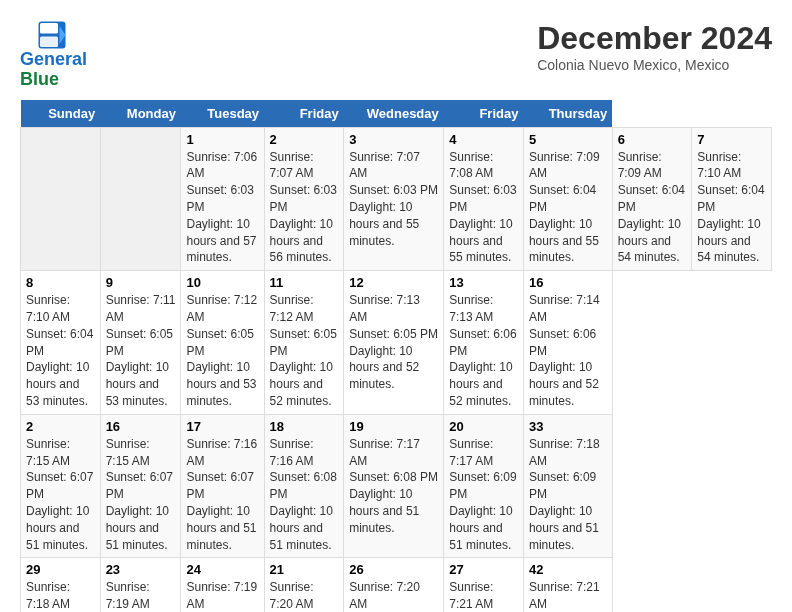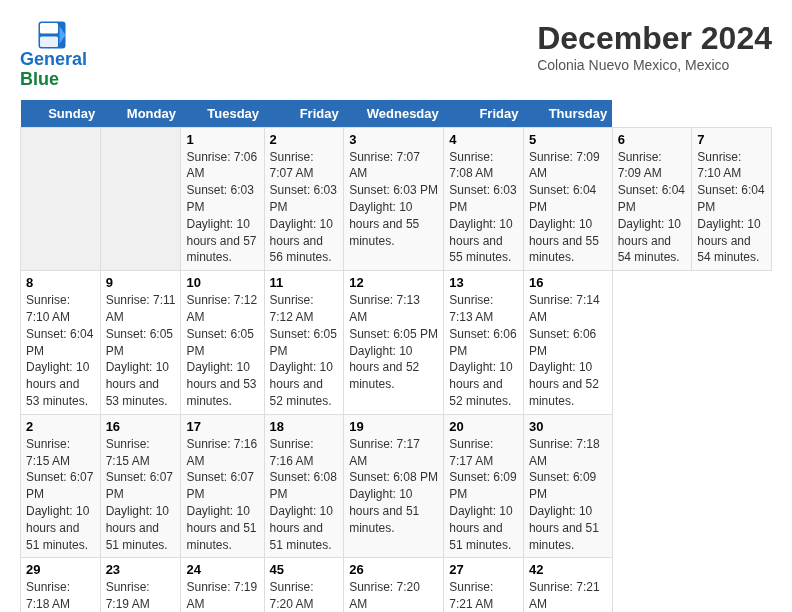--- a/index.html
+++ b/index.html
@@ -251,21 +251,21 @@
           Sunrise: 7:17 AM<br>Sunset: 6:08 PM<br>Daylight: 10 hours and 51 minutes.
         </div>
         </td>
         <td>
           <span class="day-num">20</span>
         <div class="day-info">
           Sunrise: 7:17 AM<br>Sunset: 6:09 PM<br>Daylight: 10 hours and 51 minutes.
         </div>
         </td>
         <td>
-          <span class="day-num">30</span>
+          <span class="day-num">33</span>
         <div class="day-info">
           Sunrise: 7:18 AM<br>Sunset: 6:09 PM<br>Daylight: 10 hours and 51 minutes.
         </div>
         </td>
       </tr>
       <tr>
         <td>
           <span class="day-num">29</span>
         <div class="day-info">
           Sunrise: 7:18 AM<br>Sunset: 6:10 PM<br>Daylight: 10 hours and 51 minutes.
@@ -277,21 +277,21 @@
           Sunrise: 7:19 AM<br>Sunset: 6:10 PM<br>Daylight: 10 hours and 51 minutes.
         </div>
         </td>
         <td>
           <span class="day-num">24</span>
         <div class="day-info">
           Sunrise: 7:19 AM<br>Sunset: 6:11 PM<br>Daylight: 10 hours and 51 minutes.
         </div>
         </td>
         <td>
-          <span class="day-num">45</span>
+          <span class="day-num">21</span>
         <div class="day-info">
           Sunrise: 7:20 AM<br>Sunset: 6:11 PM<br>Daylight: 10 hours and 51 minutes.
         </div>
         </td>
         <td>
           <span class="day-num">26</span>
         <div class="day-info">
           Sunrise: 7:20 AM<br>Sunset: 6:12 PM<br>Daylight: 10 hours and 51 minutes.
         </div>
         </td>

